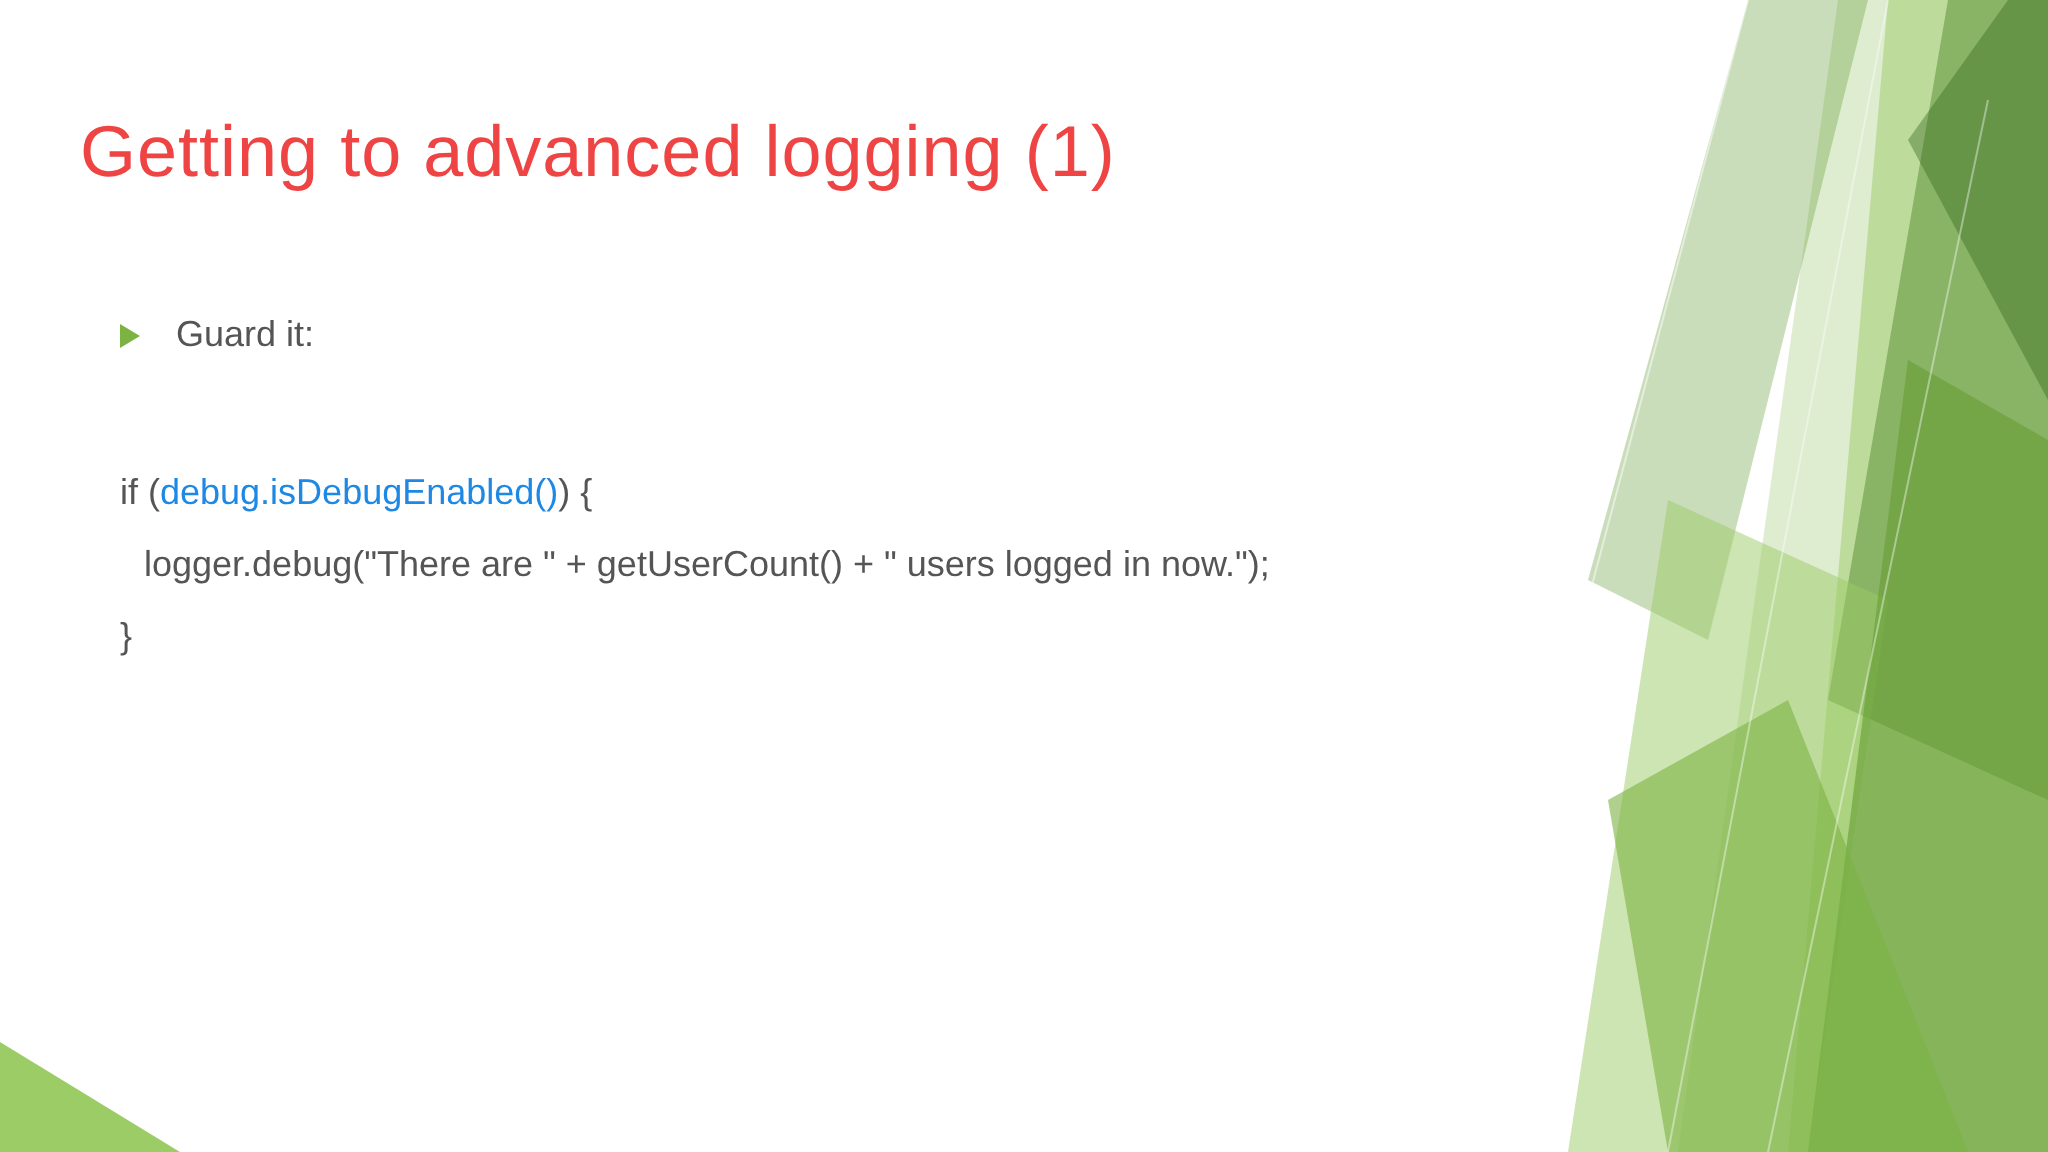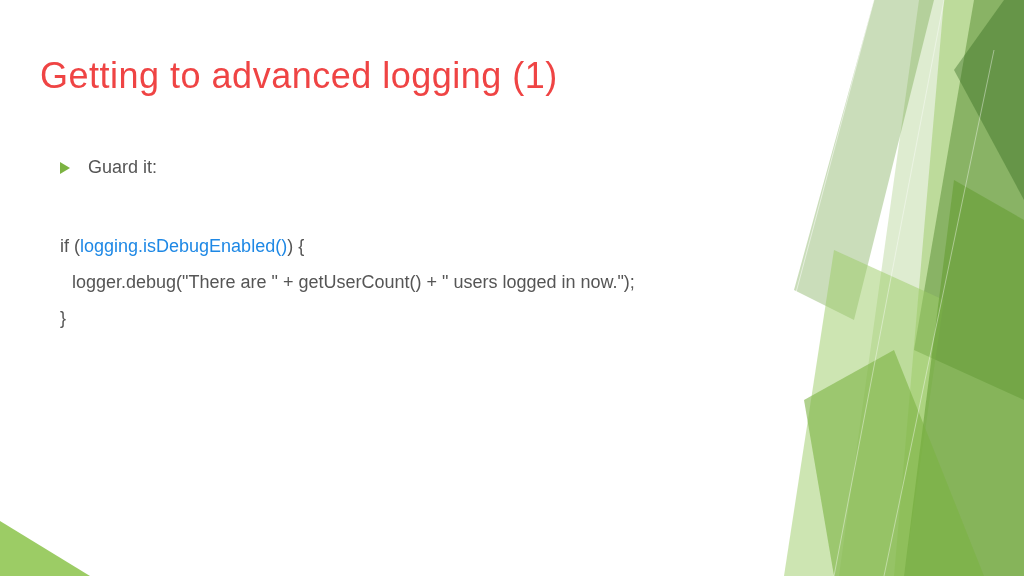--- a/index.html
+++ b/index.html
@@ -95,18 +95,18 @@
 <div class="content">
   <h1 class="title">Getting to advanced logging (1)</h1>
 
   <div class="bullet-row">
     <span class="bullet-icon"></span>
     <span class="bullet-text">Guard it:</span>
   </div>
 
   <div class="code-block">
     <div class="code-line1">
-      <span>if (</span><span class="highlight">logging.isDebugEnabled()</span><span>) {</span>
+      <span>if (</span><span class="highlight">debug.isDebugEnabled()</span><span>) {</span>
     </div>
     <div class="code-line2">logger.debug("There are " + getUserCount() + " users logged in now.");</div>
     <div class="code-line3">}</div>
   </div>
 </div>
 
 </body></html>

